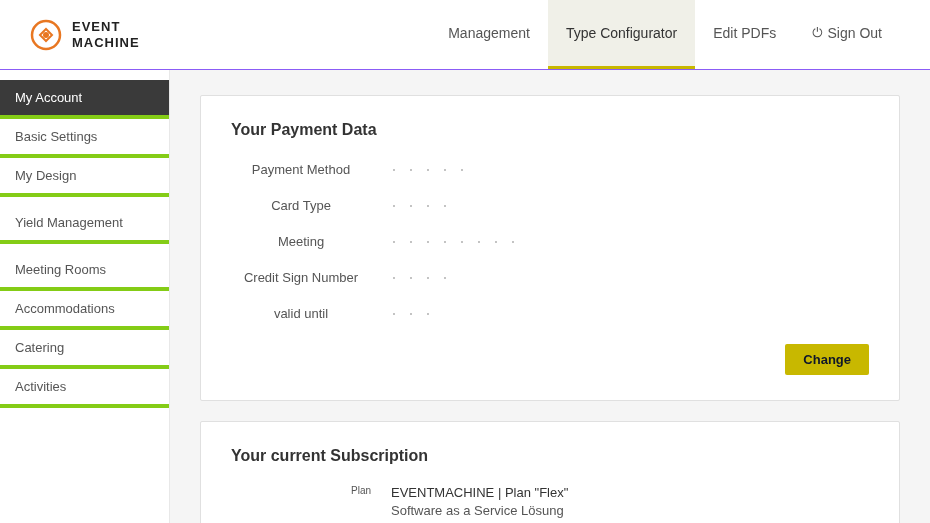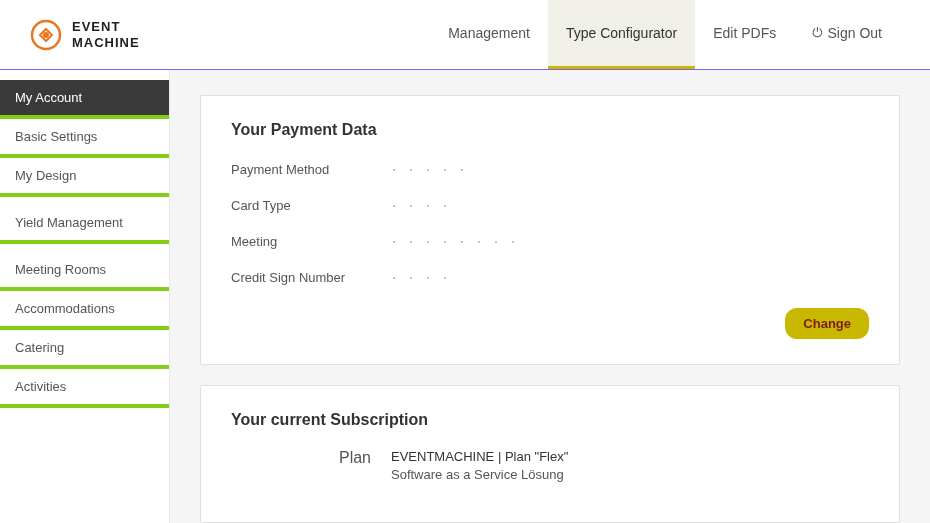--- a/index.html
+++ b/index.html
@@ -112,67 +112,67 @@
       margin-bottom: 20px;
     }
 
     .form-row {
       display: flex;
       align-items: center;
       margin-bottom: 15px;
     }
     .form-label {
       width: 160px;
-      text-align: left;
+      text-align: center;
       padding-right: 20px;
       font-size: 13px;
       color: #555;
       flex-shrink: 0;
     }
     .form-value {
       color: #999;
       font-size: 13px;
       letter-spacing: 1px;
     }
     .form-value-dots {
       color: #bbb;
       font-size: 18px;
       letter-spacing: 3px;
     }
 
     .change-btn {
       background: #c8b800;
-      color: #7f1d1d;
+      color: #0f172a;
       border: none;
       padding: 8px 18px;
       font-size: 13px;
       font-weight: 600;
       cursor: pointer;
-      border-radius: 12px;
+      border-radius: 2px;
       float: right;
       margin-top: 5px;
     }
 
     .btn-row {
       display: flex;
       justify-content: flex-end;
       margin-top: 10px;
     }
 
     
     .sub-row {
       display: flex;
       align-items: flex-start;
       margin-bottom: 15px;
     }
     .sub-label {
       width: 160px;
       text-align: right;
       padding-right: 20px;
-      font-size: 16px;
+      font-size: 10px;
       color: #555;
       flex-shrink: 0;
     }
     .sub-value {
       font-size: 13px;
       color: #333;
     }
     .sub-value-secondary {
       font-size: 13px;
       color: #555;
@@ -248,20 +248,24 @@
       <div class="form-row">
         <div class="form-label">Meeting</div>
         <div class="form-value form-value-dots">· · · · · · · ·</div>
       </div>
 
       <div class="form-row">
         <div class="form-label">Credit Sign Number</div>
         <div class="form-value form-value-dots">· · · ·</div>
       </div>
 
+      <div class="form-row">
+        <div class="form-label">valid until</div>
+        <div class="form-value form-value-dots">· · ·</div>
+      </div>
 
       <div class="btn-row">
         <button class="change-btn">Change</button>
       </div>
     </div>
 
     <div class="card">
       <div class="card-title">Your current Subscription</div>
 
       <div class="sub-row">

